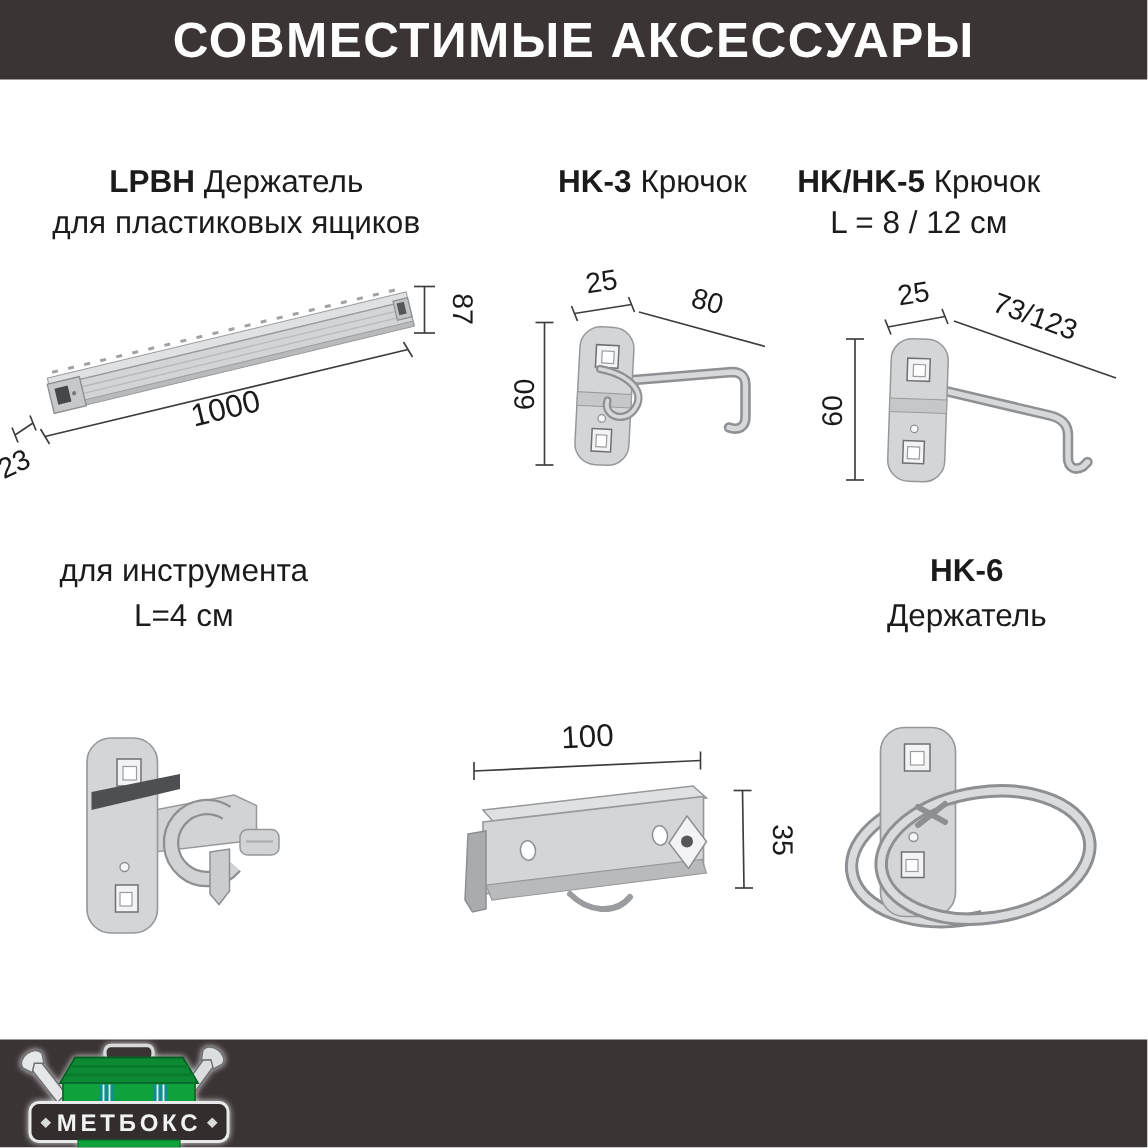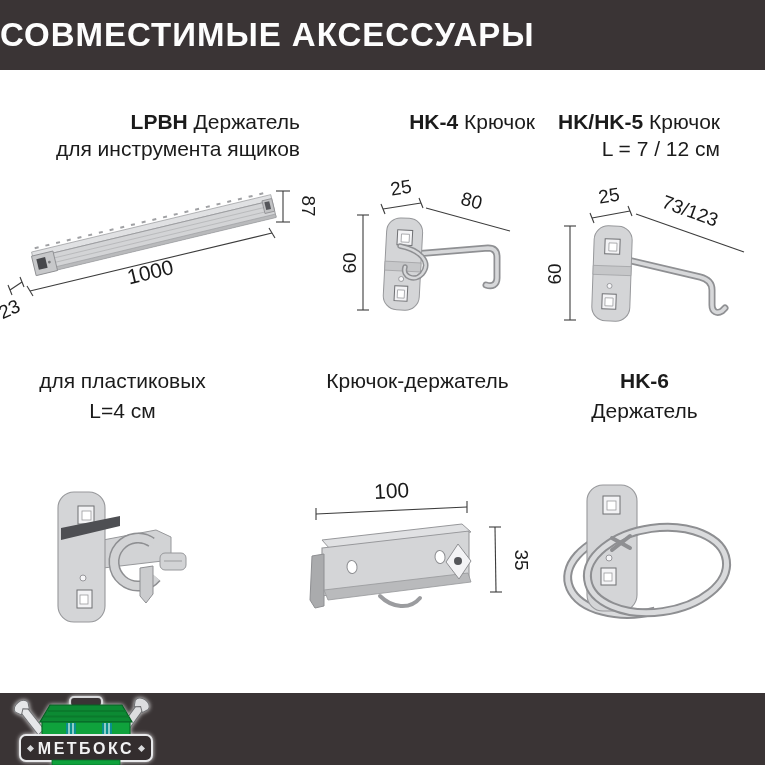--- a/index.html
+++ b/index.html
@@ -1,25 +1,25 @@
 <!DOCTYPE html>
 <html><head>
 <meta charset="utf-8">
 <style>
   html,body{margin:0;padding:0;}
   body{
     width:765px;height:765px;position:relative;background:#ffffff;
     font-family:"Liberation Sans",sans-serif;overflow:hidden;
   }
   .banner{position:absolute;left:0;width:765px;background:#3a3435;}
-  #header{top:0;height:70px;display:flex;align-items:center;}
+  #header{top:0;height:53px;display:flex;align-items:center;justify-content:center;}
   #header .title{color:#fdfdfd;font-size:33px;font-weight:bold;letter-spacing:1px;}
   #footer{top:693px;height:72px;}
   .plabel{position:absolute;text-align:center;color:#1b1b1b;font-size:21px;}
-  .row1 .pl-line{line-height:27px;text-align:right;}
+  .row1 .pl-line{line-height:27px;}
   .row2 .pl-line{line-height:30px;}
   .code{font-weight:bold;}
   .draw{position:absolute;overflow:visible;}
   .dim{font-size:19px;fill:#1a1a1a;font-family:"Liberation Sans",sans-serif;}
   .dim-big{font-size:21px;}
   .dimline{stroke:#3c3c3c;stroke-width:1.1;fill:none;}
   .metal{fill:#d4d5d7;stroke:#97989b;}
   .wire-out{fill:none;stroke:#8f9093;stroke-width:7;stroke-linecap:round;stroke-linejoin:round;}
   .wire-in{fill:none;stroke:#d7d8da;stroke-width:3.6;stroke-linecap:round;stroke-linejoin:round;}
   .slot{fill:#f3f3f5;stroke:#6f7073;stroke-width:1;}
@@ -29,30 +29,30 @@
 </style>
 </head>
 <body>
 
 <div id="header" class="banner">
   <span class="title">СОВМЕСТИМЫЕ АКСЕССУАРЫ</span>
 </div>
 
 <div class="plabel row1" style="left:15px;top:108px;width:285px;">
   <div class="pl-line"><span class="code">LPBH</span> <span>Держатель</span></div>
-  <div class="pl-line">для инструмента ящиков</div>
+  <div class="pl-line">для пластиковых ящиков</div>
 </div>
 
 <div class="plabel row1" style="left:335px;top:108px;width:200px;">
-  <div class="pl-line"><span class="code">HK-4</span> <span>Крючок</span></div>
+  <div class="pl-line"><span class="code">HK-3</span> <span>Крючок</span></div>
 </div>
 
 <div class="plabel row1" style="left:505px;top:108px;width:215px;">
   <div class="pl-line"><span class="code">HK/HK-5</span> <span>Крючок</span></div>
-  <div class="pl-line">L = 7 / 12 см</div>
+  <div class="pl-line">L = 8 / 12 см</div>
 </div>
 
 <svg class="draw" style="left:0;top:178px;" width="330" height="155" viewBox="0 0 330 155">
   <g transform="translate(32,76) rotate(-13.5)">
     <line x1="4" y1="-5" x2="243" y2="-5" stroke="#a0a1a4" stroke-width="2" stroke-dasharray="4 7"></line>
     <rect x="0" y="-2" width="246" height="6" fill="#e0e1e3" stroke="#9b9c9f" stroke-width=".7"></rect>
     <rect x="0" y="4" width="246" height="17" fill="#d3d4d6" stroke="#9b9c9f" stroke-width=".9"></rect>
     <line x1="4" y1="9" x2="242" y2="9" stroke="#b8b9bb" stroke-width=".9"></line>
     <line x1="4" y1="13.5" x2="242" y2="13.5" stroke="#b8b9bb" stroke-width=".9"></line>
     <rect x="0" y="18" width="246" height="3.5" fill="#b9babc" stroke="#9b9c9f" stroke-width=".6"></rect>
@@ -144,26 +144,25 @@
   </g>
   <g>
     <line class="dimline" x1="22" y1="48" x2="22" y2="142"></line>
     <line class="dimline" x1="16" y1="48" x2="28" y2="48"></line>
     <line class="dimline" x1="16" y1="142" x2="28" y2="142"></line>
     <text class="dim" transform="translate(13,96) rotate(-90)" text-anchor="middle">60</text>
   </g>
 </svg>
 
 <div class="plabel row2" style="left:5px;top:366px;width:235px;">
-  <div class="pl-line">для пластиковых</div>
+  <div class="pl-line">для инструмента</div>
   <div class="pl-line">L=4 см</div>
 </div>
 
 <div class="plabel row2" style="left:295px;top:366px;width:245px;">
-  <div class="pl-line">Крючок-держатель</div>
 </div>
 
 <div class="plabel row2" style="left:542px;top:366px;width:205px;">
   <div class="pl-line code">HK-6</div>
   <div class="pl-line">Держатель</div>
 </div>
 
 <svg class="draw" style="left:28px;top:468px;" width="230" height="185" viewBox="0 0 230 185">
   <g>
     <path d="M 75,72 L 128,62 L 143,69 L 143,92 L 75,100 Z" fill="#d2d3d5" stroke="#97989b" stroke-width="1"></path>

